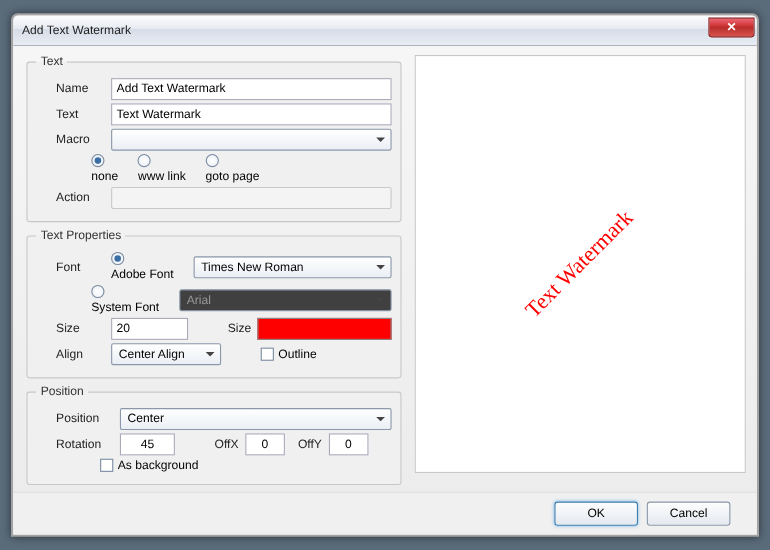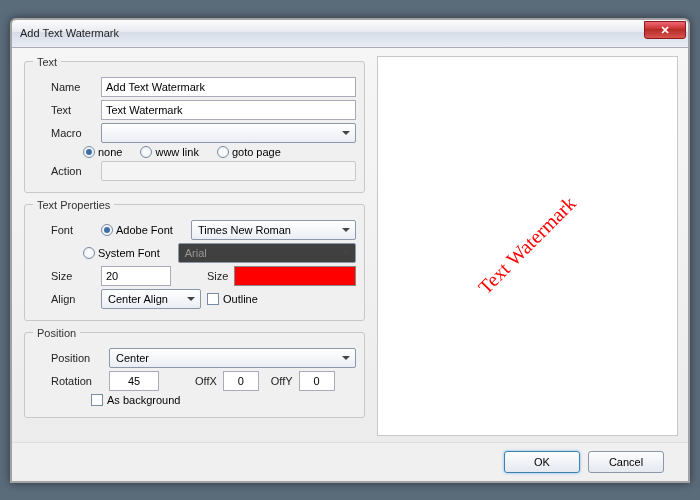--- a/index.html
+++ b/index.html
@@ -14,21 +14,21 @@
   fieldset { border: 1px solid #c8c8c8; border-radius: 3px; padding: 6px 8px 8px 8px; background: #f0f0f0; }
   legend { padding: 0 4px; color: #333; }
   .row { display: flex; align-items: center; gap: 6px; margin: 3px 0; padding-left: 18px; }
   .lbl { width: 44px; color: #222; }
   .lbl2 { width: 52px; color: #222; }
   input[type=text].field { height: 20px; border: 1px solid #aab; padding: 1px 4px; background: #fff; }
   .w-full { flex: 1; }
   .select { height: 20px; border: 1px solid #8a98aa; background: linear-gradient(#fff,#eaeef4); border-radius: 2px; display: flex; align-items: center; padding: 0 18px 0 6px; position: relative; cursor: pointer; }
   .select::after { content: ""; position: absolute; right: 5px; top: 7px; border: 4px solid transparent; border-top-color: #444; }
   .select.disabled { color: #999; background: #404040; }
-  .radio { display: flex; align-items: flex-start; gap: 3px; margin-right: 12px; }
+  .radio { display: flex; align-items: flex-start; gap: 3px; margin-right: 12px; flex-direction: column; }
   .radio-dot { width: 12px; height: 12px; border: 1px solid #7a8aa0; border-radius: 50%; background: radial-gradient(#fff,#e8eef6); display: inline-flex; align-items: center; justify-content: center; }
   .radio-dot.checked::after { content:""; width:6px; height:6px; background:#3b6ea5; border-radius:50%; display:block; }
   .checkbox { width:12px; height:12px; border:1px solid #7a8aa0; background:#fff; display:inline-block; margin-right:4px; vertical-align:middle; }
   .disabled-input { height:20px; flex:1; border:1px solid #c8c8c8; background:#f4f4f4; border-radius:2px; }
   .colorbox { height:20px; flex:1; border:1px solid #888; background:#f00; }
   .num { width:36px; height:20px; border:1px solid #aab; padding:1px 4px; background:#fff; text-align:center; }
   .preview { width:100%; height:380px; background:#fff; border:1px solid #c8c8c8; display:flex; align-items:center; justify-content:center; }
   .wm { color:#f00; font-family: "Times New Roman", serif; font-size:20px; transform: rotate(-45deg); white-space:nowrap; }
   .footer { display:flex; justify-content:flex-end; gap:8px; padding:8px 24px; background:#f0f0f0; border-top:1px solid #ddd; }
   .btn { width:76px; height:22px; border:1px solid #8a98aa; border-radius:3px; background:linear-gradient(#fdfdfd,#e4e9f0); display:flex; align-items:center; justify-content:center; cursor:pointer; }
@@ -110,21 +110,21 @@
           <span class="lbl">Size</span>
           <input type="text" class="field" style="width: 70px;" value="20">
           <span class="small-lbl" style="margin-left:30px">Size</span>
           <div class="colorbox"></div>
         </div>
         <div class="row">
           <span class="lbl">Align</span>
           <div class="select" style="width:100px">
               <span>Center Align</span>
             </div>
-          <label style="display:flex;align-items:flex-end">
+          <label style="margin-left:30px;display:flex;align-items:flex-end">
               <span class="checkbox"></span>
               <span>Outline</span>
             </label>
         </div>
       </fieldset>
 
       <fieldset>
         <legend>Position</legend>
         <div class="row">
           <span class="lbl2">Position</span>

